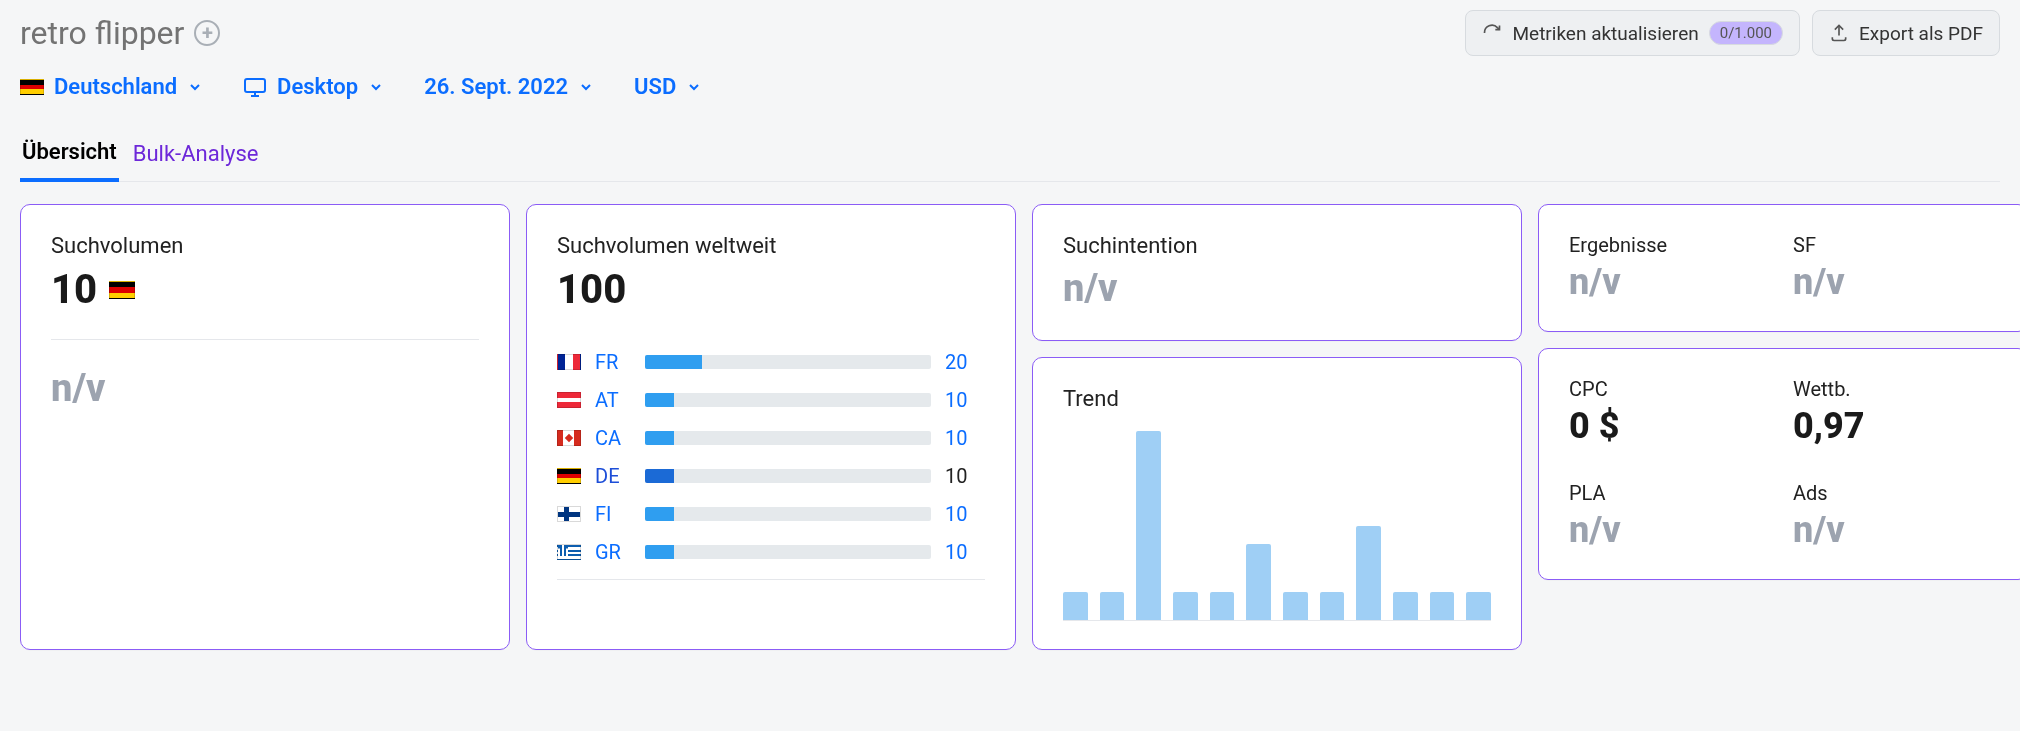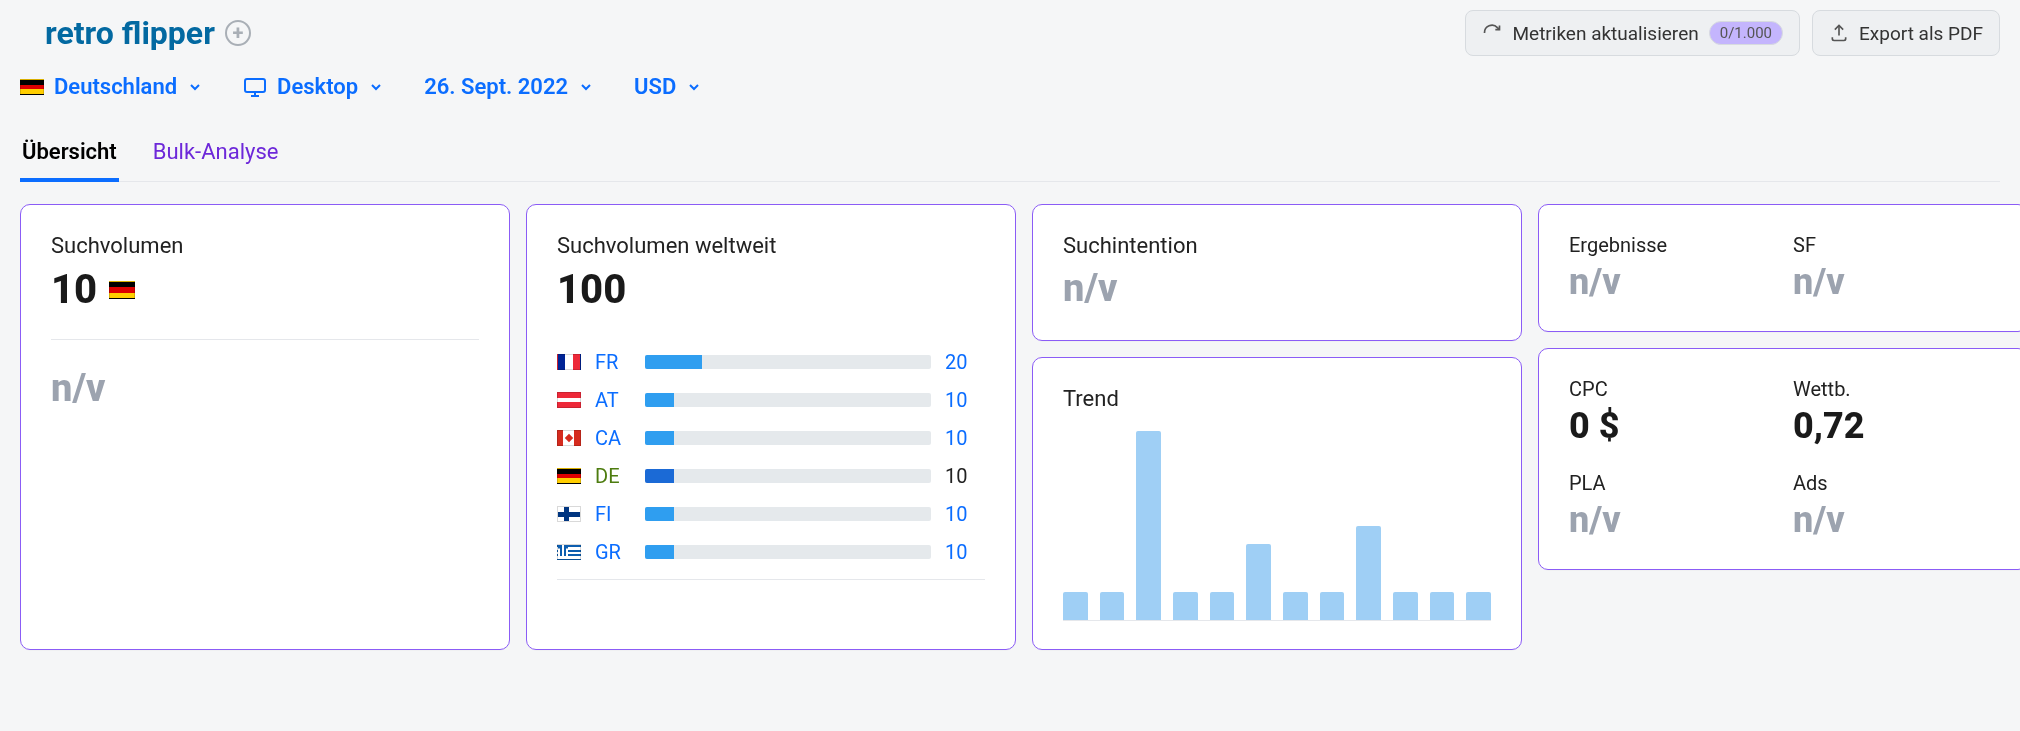--- a/index.html
+++ b/index.html
@@ -18,21 +18,21 @@
   --btn-border:#d7dbdf;
 }
 *{box-sizing:border-box;font-family:-apple-system,BlinkMacSystemFont,"Segoe UI",Roboto,Helvetica,Arial,sans-serif;}
 body{margin:0;background:var(--bg);color:var(--text);width:2020px;}
 .page{padding:10px 20px 30px 20px;}
 
 
 .hdr{display:flex;align-items:center;gap:14px;}
 .title-row{display:flex;align-items:center;gap:14px;flex:1;}
 h1{font-size:32px;font-weight:700;margin:0;display:flex;align-items:center;gap:10px;}
-h1 .kw{color:#0369a1;font-weight:700;margin-left:25px;}
+h1 .kw{color:#737373;font-weight:400;}
 .plus-circle{width:26px;height:26px;border-radius:50%;border:2px solid #a9afb6;display:inline-flex;align-items:center;justify-content:center;color:#a9afb6;font-size:20px;line-height:1;cursor:pointer;}
 .hdr-actions{display:flex;gap:12px;}
 .btn{display:flex;align-items:center;gap:10px;background:var(--btn-bg);border:1px solid var(--btn-border);border-radius:8px;padding:10px 16px;font-size:19px;color:#333;cursor:pointer;}
 .btn .pill{background:#c4b5fd;border:1px solid var(--btn-border);border-radius:14px;padding:2px 10px;font-size:15px;color:#555;}
 .icon{display:inline-flex;}
 
 
 .filters{display:flex;gap:40px;margin-top:18px;align-items:center;}
 .filter{display:flex;align-items:center;gap:10px;color:var(--link);font-size:22px;font-weight:600;cursor:pointer;}
 .filter svg{flex:none;}
@@ -44,38 +44,38 @@
 .flag.ca:after{content:"";position:absolute;left:50%;top:50%;width:6px;height:6px;background:#d52b1e;transform:translate(-50%,-50%) rotate(45deg);}
 .flag.fi{background:#fff;position:relative;}
 .flag.fi:before{content:"";position:absolute;left:0;right:0;top:5px;height:5px;background:#003580;}
 .flag.fi:after{content:"";position:absolute;top:0;bottom:0;left:6px;width:5px;background:#003580;}
 .flag.gr{background:repeating-linear-gradient(#0d5eaf 0 2.3px,#fff 2.3px 4.6px);position:relative;}
 .flag.gr:before{content:"";position:absolute;left:0;top:0;width:10px;height:9px;background:#0d5eaf;}
 .flag.gr:after{content:"";position:absolute;left:4px;top:0;width:2px;height:9px;background:#fff;box-shadow:-4px 3.5px 0 0 #fff,4px 3.5px 0 0 #fff,0 3.5px 0 0 #fff;}
 .chev{width:16px;height:16px;}
 
 
-.tabs{display:flex;gap:32px;margin-top:30px;border-bottom:1px solid var(--border);}
+.tabs{display:flex;gap:12px;margin-top:30px;border-bottom:1px solid var(--border);align-items:center;}
 .tab{font-size:22px;padding:10px 2px 14px 2px;cursor:pointer;color:#6d28d9;}
 .tab.active{color:#000;font-weight:600;border-bottom:4px solid var(--link);margin-bottom:-1px;}
 
 
 .grid{display:grid;grid-template-columns:490px 490px 490px 490px;gap:16px;margin-top:22px;}
 .card{background:var(--card);border:1px solid #8b5cf6;border-radius:10px;padding:28px 30px;box-shadow:0 1px 0 rgba(0,0,0,.02);}
 .card h3{margin:0 0 8px 0;font-size:22px;font-weight:400;color:#222;}
 .big{font-size:40px;font-weight:800;margin:0;display:flex;align-items:center;gap:12px;}
 .nv{font-size:38px;font-weight:800;color:var(--nv);}
 .hr{border:none;border-top:1px solid var(--border);margin:26px 0;}
 .subhdr{font-size:22px;font-weight:400;margin:0 0 10px 0;}
 
 
 .wlist{margin-top:30px;}
 .wrow{display:flex;align-items:center;gap:14px;padding:7px 0;}
 .wrow .cc{color:var(--link);font-size:20px;width:36px;}
-.wrow.nolink .cc{color:#4d7c0f;}
+.wrow.nolink .cc{color:#1d4ed8;}
 .bar{flex:1;height:14px;background:var(--bar-bg);border-radius:2px;position:relative;overflow:hidden;}
 .bar>span{position:absolute;left:0;top:0;bottom:0;background:var(--bar-fill);}
 .wrow .val{width:40px;text-align:left;font-size:20px;color:var(--link);}
 .wrow.nolink .val{color:#222;}
 .wlist .divider{border-top:1px solid var(--border);margin:8px 0;}
 .other-label{font-size:20px;color:#222;width:60px;}
 
 
 .stack{display:flex;flex-direction:column;gap:16px;}
 .twocol{display:grid;grid-template-columns:1fr 1fr;gap:10px 20px;}
@@ -266,28 +266,28 @@
             <h4>Ergebnisse</h4>
             <div class="mv nv">n/v</div>
           </div>
           <div class="metric">
             <h4>SF</h4>
             <div class="mv nv">n/v</div>
           </div>
         </div>
       </div>
       <div class="card">
-        <div class="twocol" style="row-gap:24px">
+        <div class="twocol" style="row-gap:34px">
           <div class="metric">
             <h4>CPC</h4>
             <div class="mv">0 $</div>
           </div>
           <div class="metric">
             <h4>Wettb.</h4>
-            <div class="mv">0,72</div>
+            <div class="mv">0,97</div>
           </div>
           <div class="metric">
             <h4>PLA</h4>
             <div class="mv nv">n/v</div>
           </div>
           <div class="metric">
             <h4>Ads</h4>
             <div class="mv nv">n/v</div>
           </div>
         </div>

